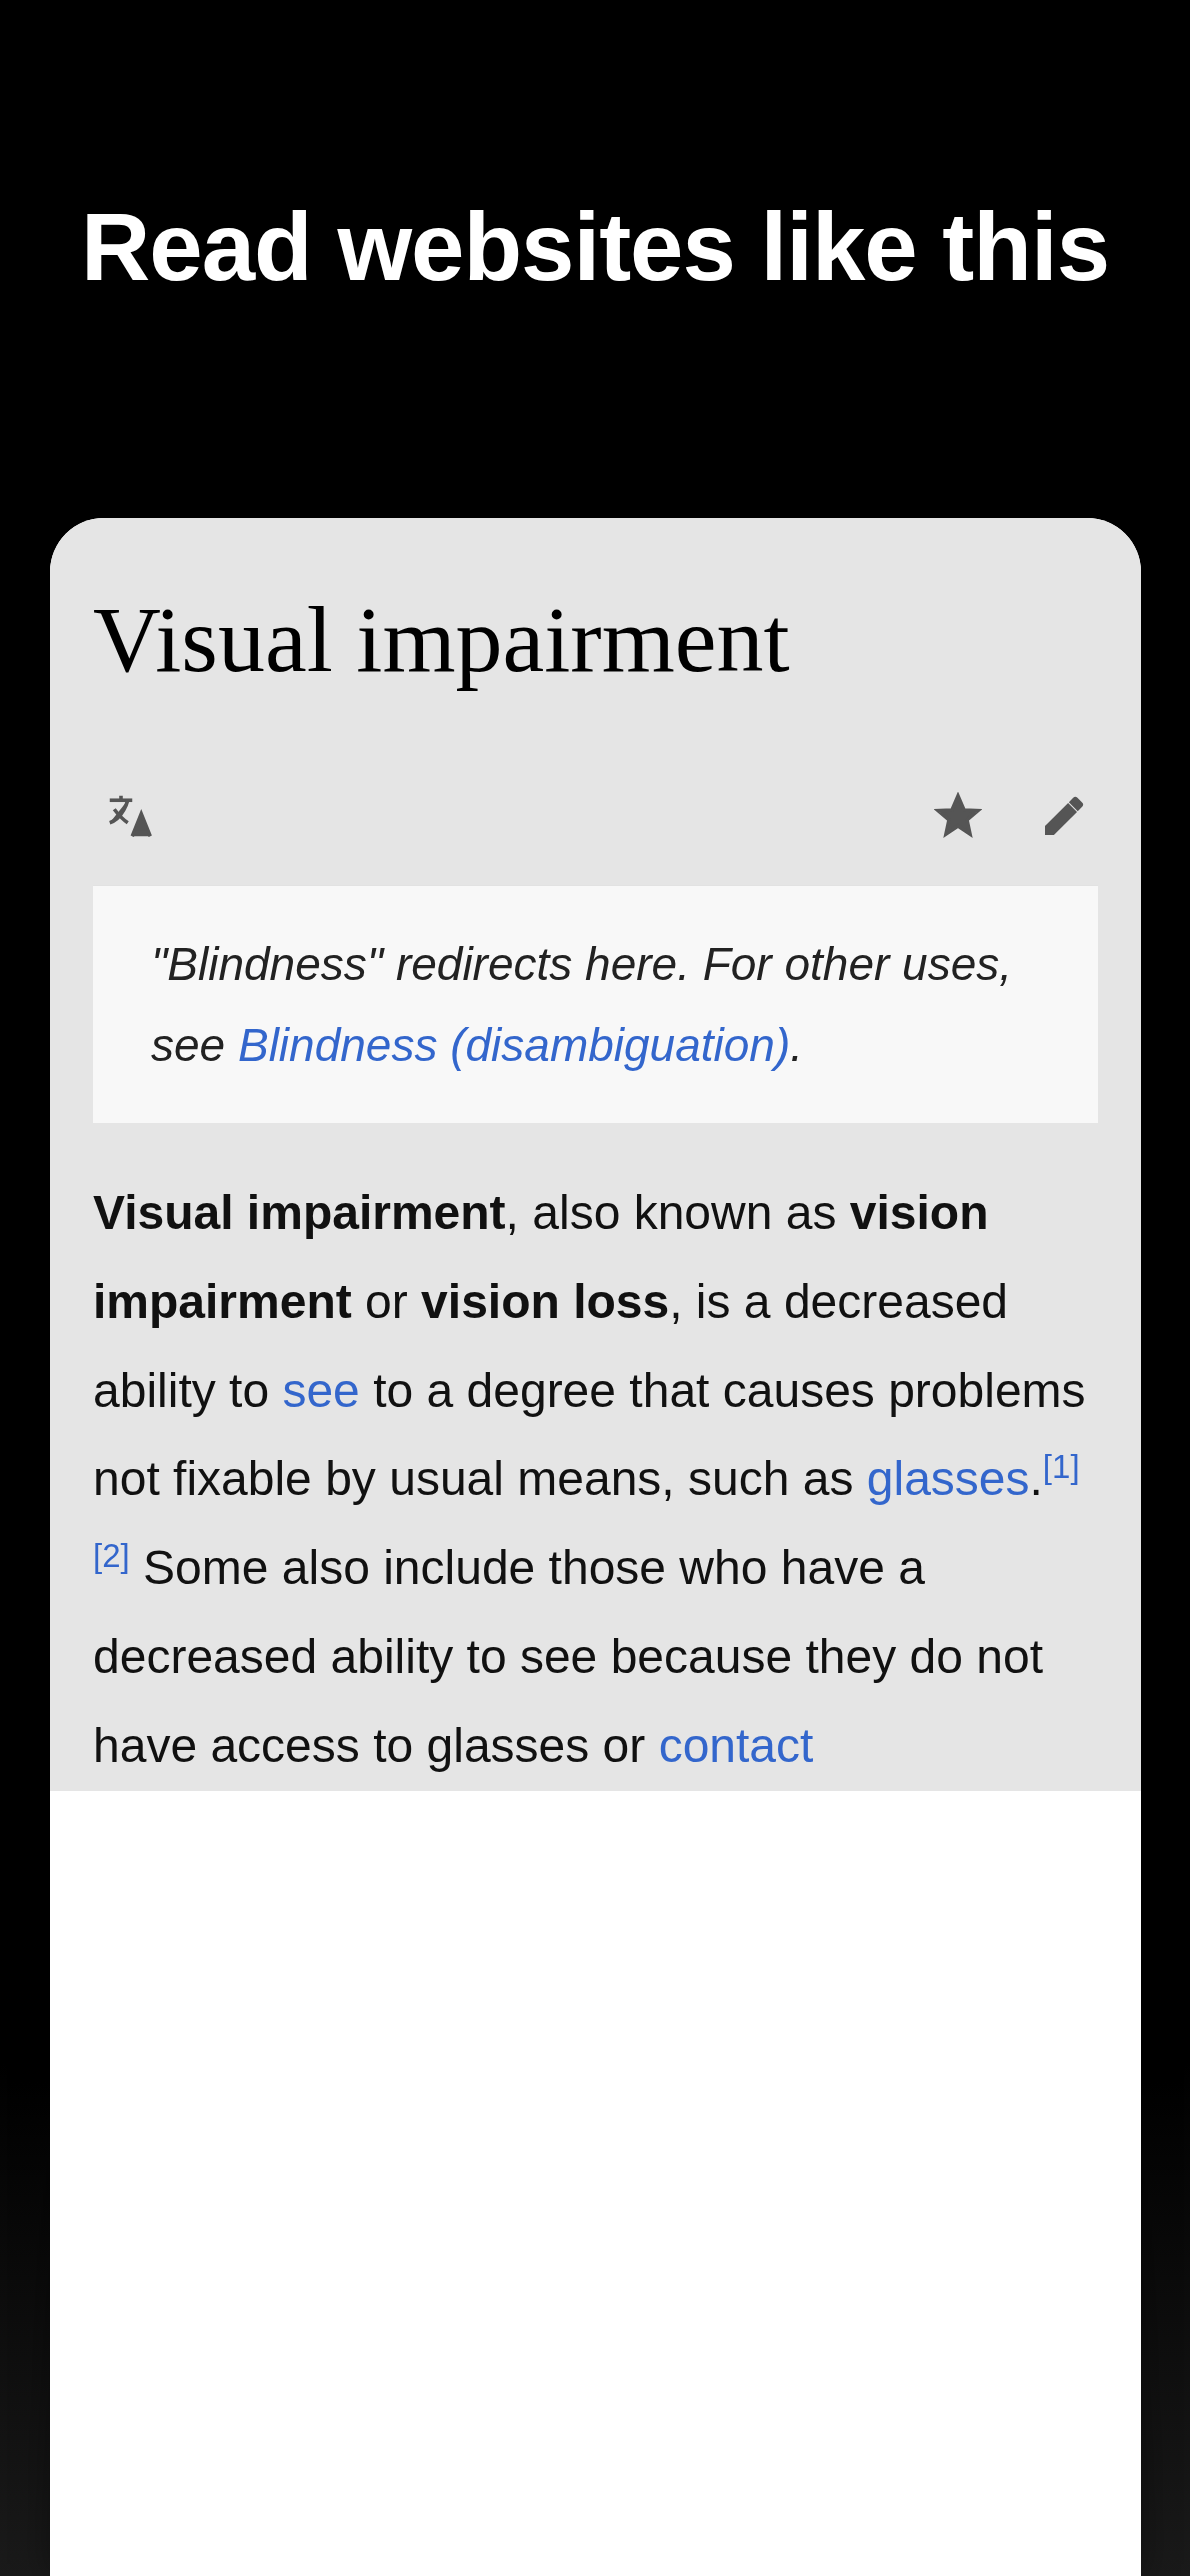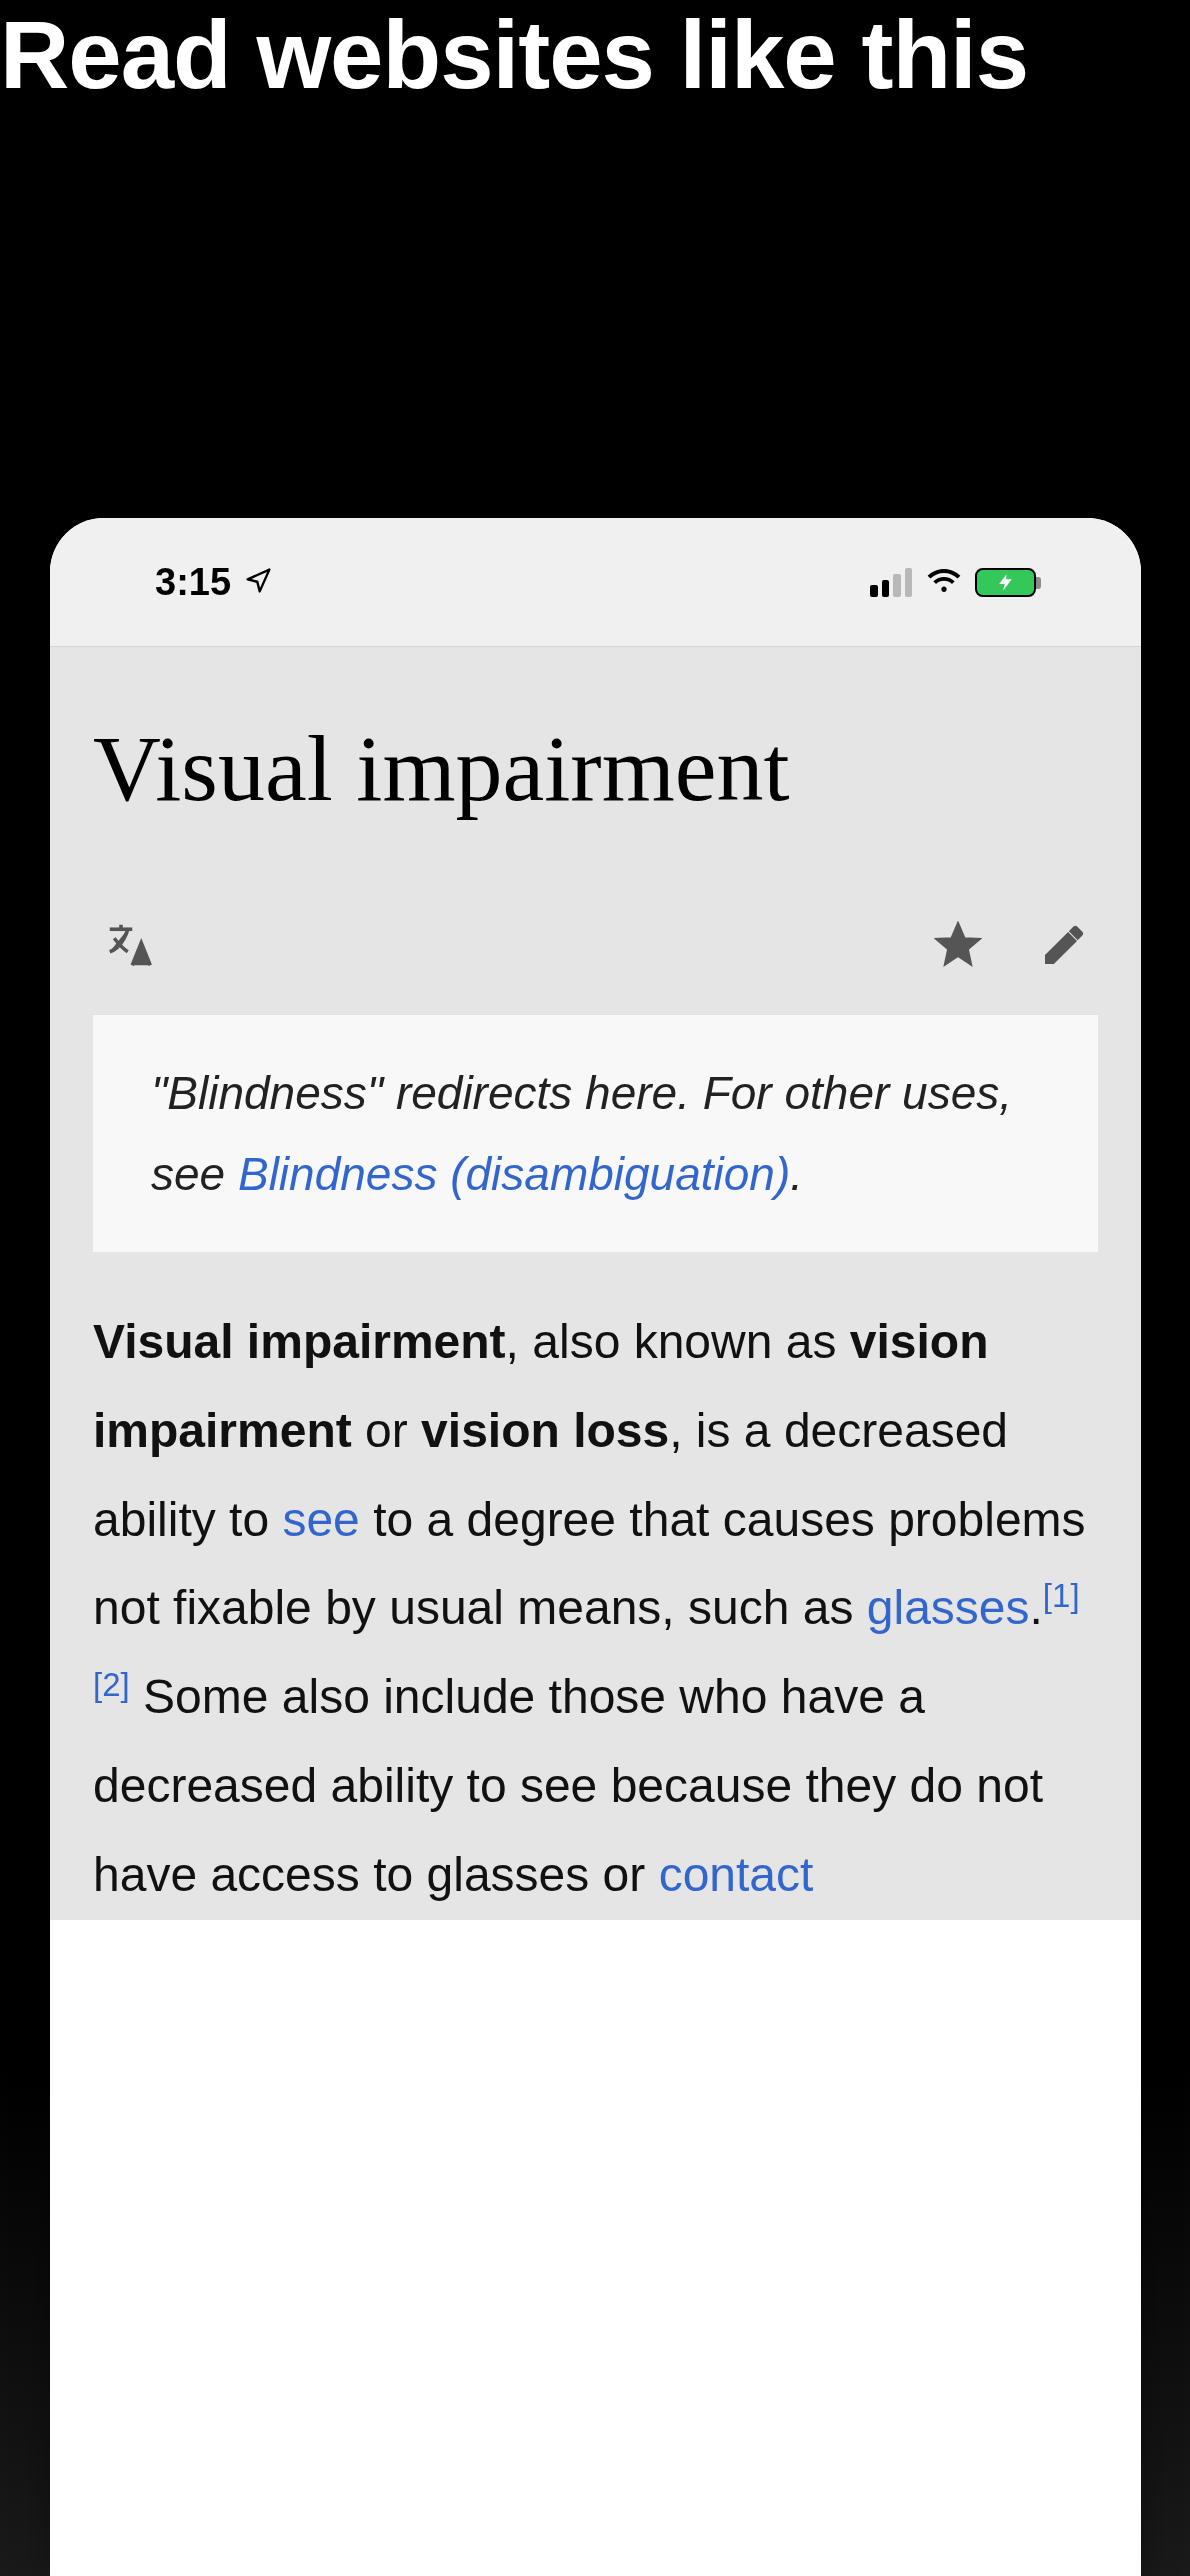--- a/index.html
+++ b/index.html
@@ -6,21 +6,22 @@
   html, body { width: 1190px; height: 2576px; }
   body {
     background: linear-gradient(to bottom, #000000 0%, #000000 80%, #1a1a1a 100%);
     font-family: -apple-system, BlinkMacSystemFont, "Helvetica Neue", Arial, sans-serif;
     overflow: hidden;
   }
   .headline {
     color: #ffffff;
     font-size: 96px;
     font-weight: 600;
-    text-align: left;
+    text-align: center;
+    padding-top: 192px;
     letter-spacing: -1px;
   }
   .phone-frame {
     position: absolute;
     top: 518px;
     left: 50px;
     width: 1091px;
     height: 2059px;
     background: #ffffff;
     border-radius: 54px 54px 0 0;
@@ -122,48 +123,20 @@
   .body-text b { font-weight: 700; }
   .sup { font-size: 33px; vertical-align: super; color:#3366cc; }
 </style>
 </head>
 <body>
 
 <div class="headline">Read websites like this</div>
 
 <div class="phone-frame">
 
-  <div class="status-bar">
-    <div class="status-left">
-      <span>3:15</span>
-      <span class="location-icon">
-        <svg viewBox="0 0 24 24">
-            <path d="M3 11 L21 3 L13 21 L11 13 Z" fill="none" stroke="#000" stroke-width="2" stroke-linejoin="round"></path>
-          </svg>
-      </span>
-    </div>
-    <div class="status-right">
-      <span class="signal-bars">
-        <span></span>
-          <span></span>
-          <span class="dim"></span>
-          <span class="dim"></span>
-      </span>
-      <span class="wifi-icon">
-        <svg viewBox="0 0 24 24">
-            <path d="M12 20c1 0 1.8-.8 1.8-1.8S13 16.4 12 16.4s-1.8.8-1.8 1.8S11 20 12 20zm-5.3-5.3c2.9-2.9 7.7-2.9 10.6 0l1.8-1.8c-3.9-3.9-10.3-3.9-14.2 0l1.8 1.8zM2.9 11c5-5 13.2-5 18.2 0l1.8-1.8C16.9 3.2 7.1 3.2 1.1 9.2L2.9 11z" fill="#000"></path>
-          </svg>
-      </span>
-      <span class="battery">
-        <svg viewBox="0 0 24 24">
-            <path d="M13 2 L4 14 H11 L9 22 L20 8 H13 Z" fill="#fff"></path>
-          </svg>
-      </span>
-    </div>
-  </div>
 
   <div class="content">
     <h1 class="page-title">Visual impairment</h1>
 
 
     <div class="toolbar">
       <span class="lang-icon">
         <svg viewBox="0 0 24 24" fill="none" stroke="#555" stroke-width="1.6">
           <path d="M3 5 H13"></path>
             <path d="M8 3 V5"></path>

